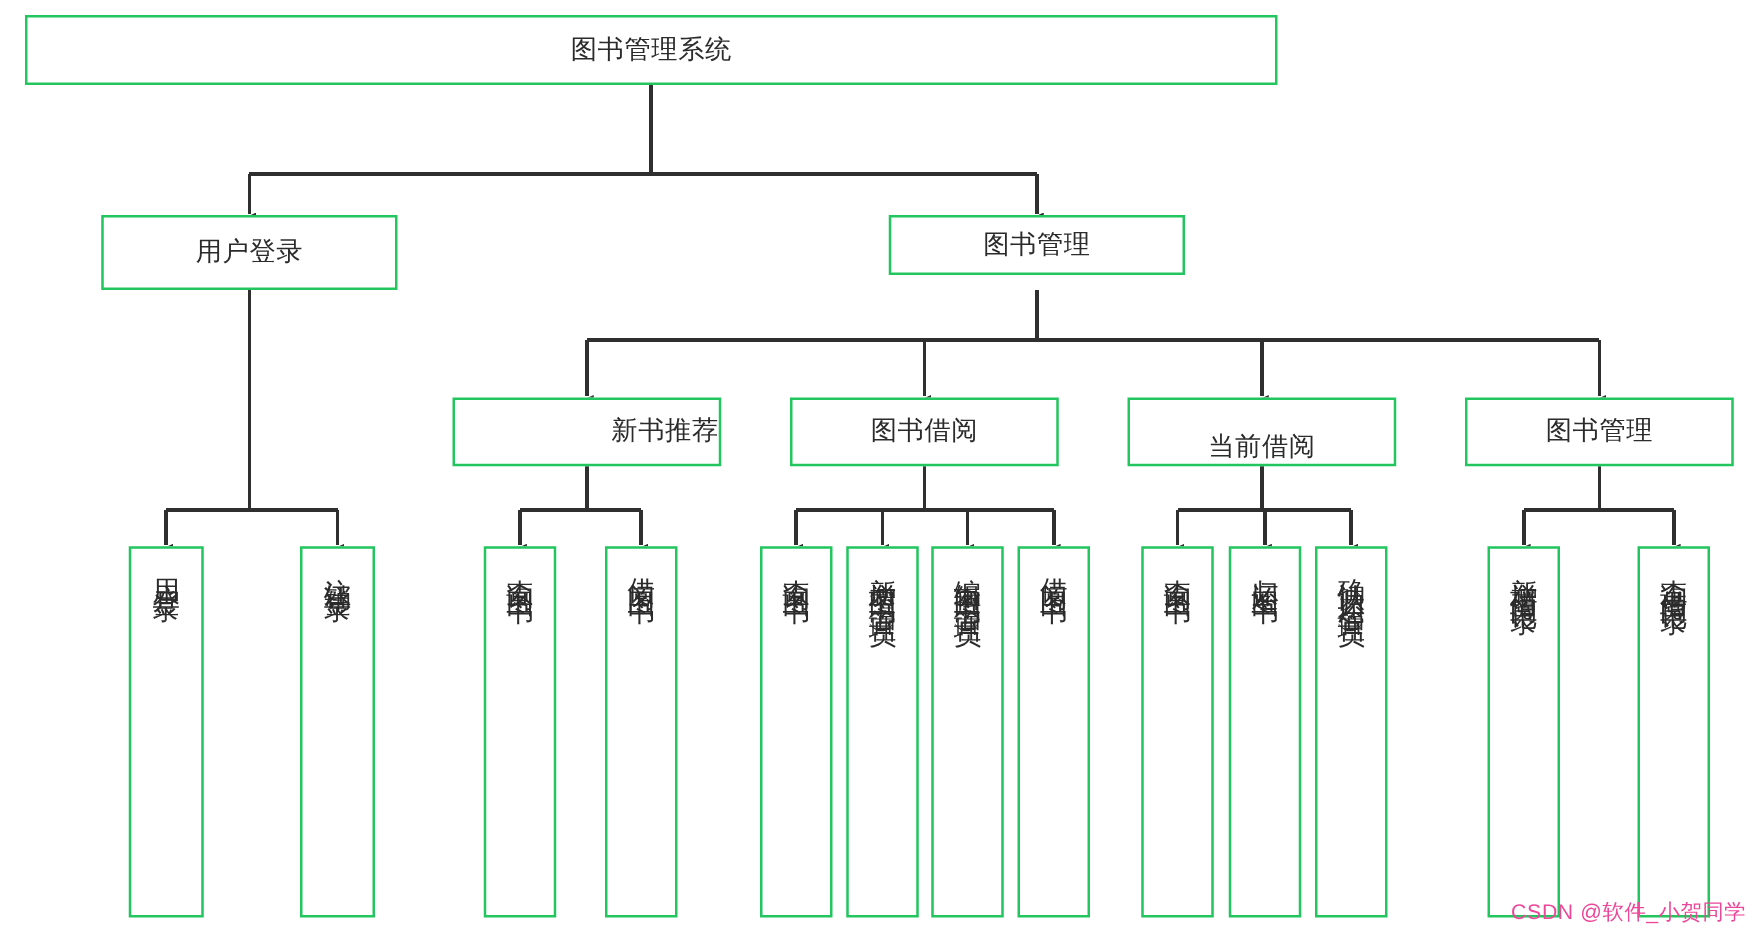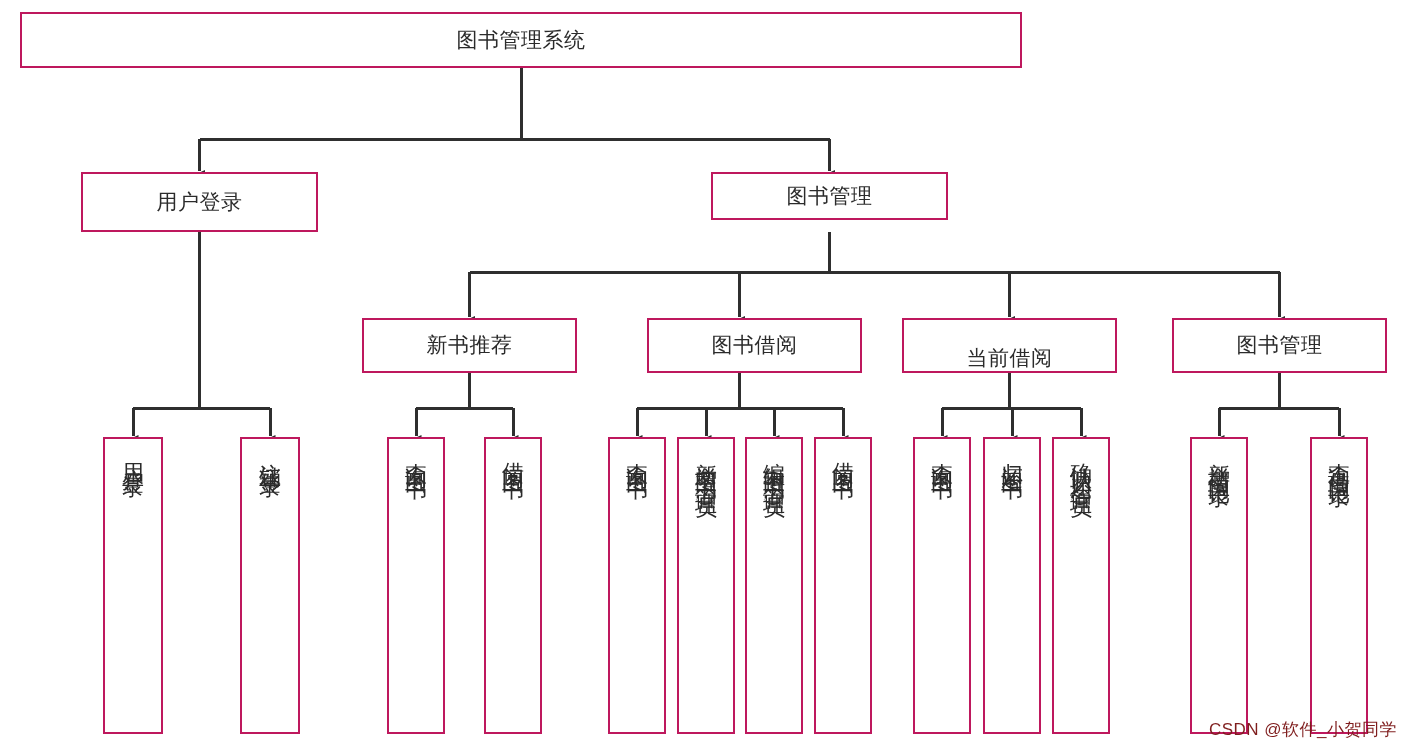--- a/index.html
+++ b/index.html
@@ -23,21 +23,21 @@
     left: 0;
     top: 0;
     width: 1405px;
     height: 747px;
     pointer-events: none;
   }
   .node {
     position: absolute;
     box-sizing: border-box;
     background: #ffffff;
-    border: 2px solid #be185d;
+    border: 2px solid #22c55e;
     display: flex;
     align-items: center;
     justify-content: center;
     z-index: 2;
   }
   .node-label {
     color: #2b2b2b;
     line-height: 1.18;
     white-space: pre;
     text-align: center;
@@ -55,21 +55,21 @@
     text-orientation: upright;
     font-size: 22px;
     letter-spacing: 5px;
     line-height: 1;
   }
   .watermark {
     position: absolute;
     right: 8px;
     bottom: 6px;
     font-size: 17px;
-    color: #7f1d1d;
+    color: #ec4899;
     letter-spacing: 0.5px;
     z-index: 5;
     white-space: pre;
     font-family: "Liberation Sans", "DejaVu Sans", sans-serif;
   }
 </style>
 </head>
 <body>
 
 <div id="diagram-root">
@@ -120,24 +120,24 @@
   <div id="node-layer">
       <div class="node horizontal" style="left: 20px; top: 12px; width: 1002px; height: 56px;">
         <span class="node-label">图书管理系统</span>
       </div>
       <div class="node horizontal" style="left: 81px; top: 172px; width: 237px; height: 60px;">
         <span class="node-label">用户登录</span>
       </div>
       <div class="node horizontal" style="left: 711px; top: 172px; width: 237px; height: 48px;">
         <span class="node-label">图书管理</span>
       </div>
-      <div class="node horizontal" style="left: 362px; top: 318px; width: 215px; height: 55px;">
+      <div class="node horizontal" style="left: 362px; top: 318px; width: 215px; height: 55px; justify-content: flex-end;">
         <span class="node-label">新书推荐</span>
       </div>
-      <div class="node horizontal" style="left: 632px; top: 318px; width: 215px; height: 55px; margin-left: 15px;">
+      <div class="node horizontal" style="left: 632px; top: 318px; width: 215px; height: 55px;">
         <span class="node-label">图书借阅</span>
       </div>
       <div class="node horizontal" style="left: 902px; top: 318px; width: 215px; height: 55px; align-items: flex-end;">
         <span class="node-label">当前借阅</span>
       </div>
       <div class="node horizontal" style="left: 1172px; top: 318px; width: 215px; height: 55px;">
         <span class="node-label">图书管理</span>
       </div>
       <div class="node vertical" style="left: 103px; top: 437px; width: 60px; height: 297px;">
         <span class="node-label">用户登录</span>

